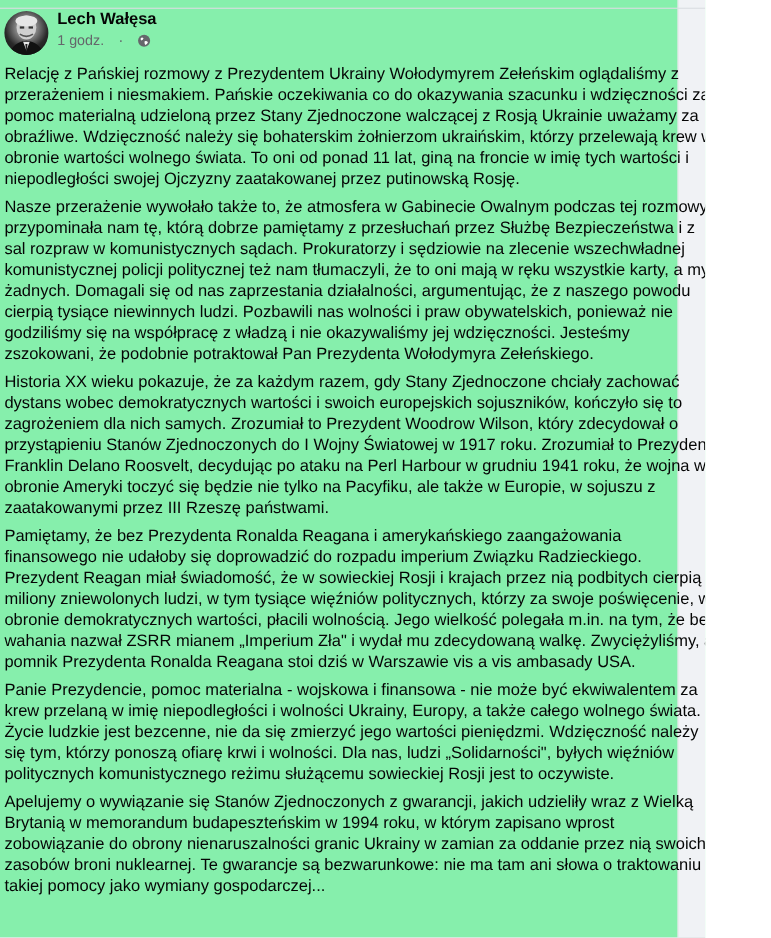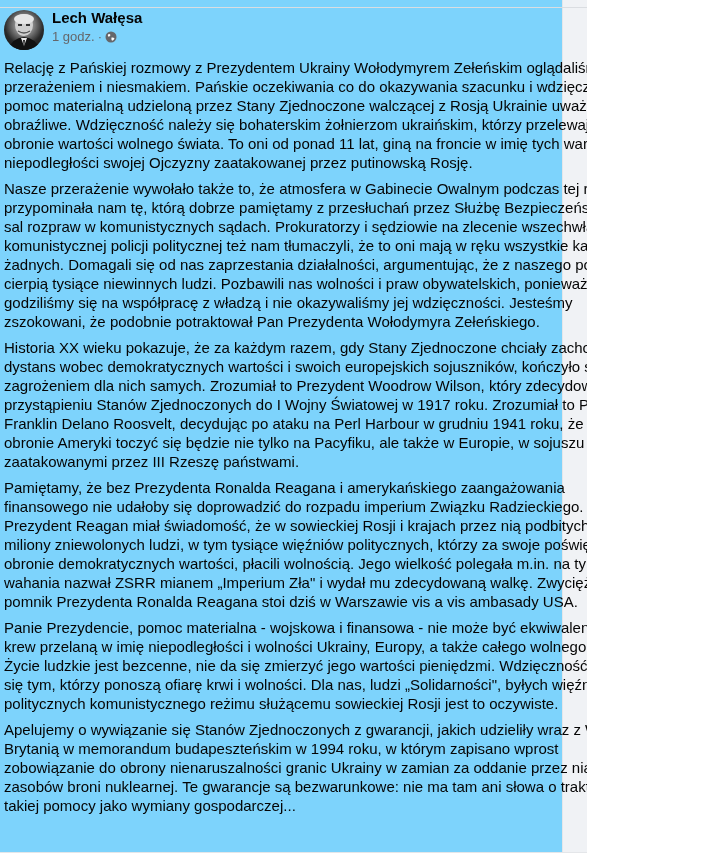--- a/index.html
+++ b/index.html
@@ -6,24 +6,24 @@
       margin: 0;
       padding: 0;
       width: 701px;
       height: 853px;
       overflow: hidden;
       background: #ffffff;
       font-family: "Liberation Sans", "DejaVu Sans", sans-serif;
     }
     .viewport {
       position: relative;
-      width: 587px;
+      width: 641px;
       height: 853px;
       overflow: hidden;
-      background: #7dd3fc;
+      background: #86efac;
     }
     .top-border {
       position: absolute;
       left: 0; top: 7px;
       width: 677px;
       height: 1px;
       background: #dadde1;
     }
     .post {
       position: absolute;
@@ -53,21 +53,21 @@
       color: #050505;
       cursor: pointer;
     }
     .meta {
       position: absolute;
       left: 52px; top: 21px;
       font-size: 13px;
       color: #65676b;
       display: flex;
       align-items: center;
-      gap: 3px;
+      gap: 13px;
     }
     .meta .dot { color: #65676b; }
     .globe-icon {
       display: inline-block;
       width: 12px; height: 12px;
       margin-top: 1px;
     }
     .more-button {
       position: absolute;
       right: 6px; top: 10px;

